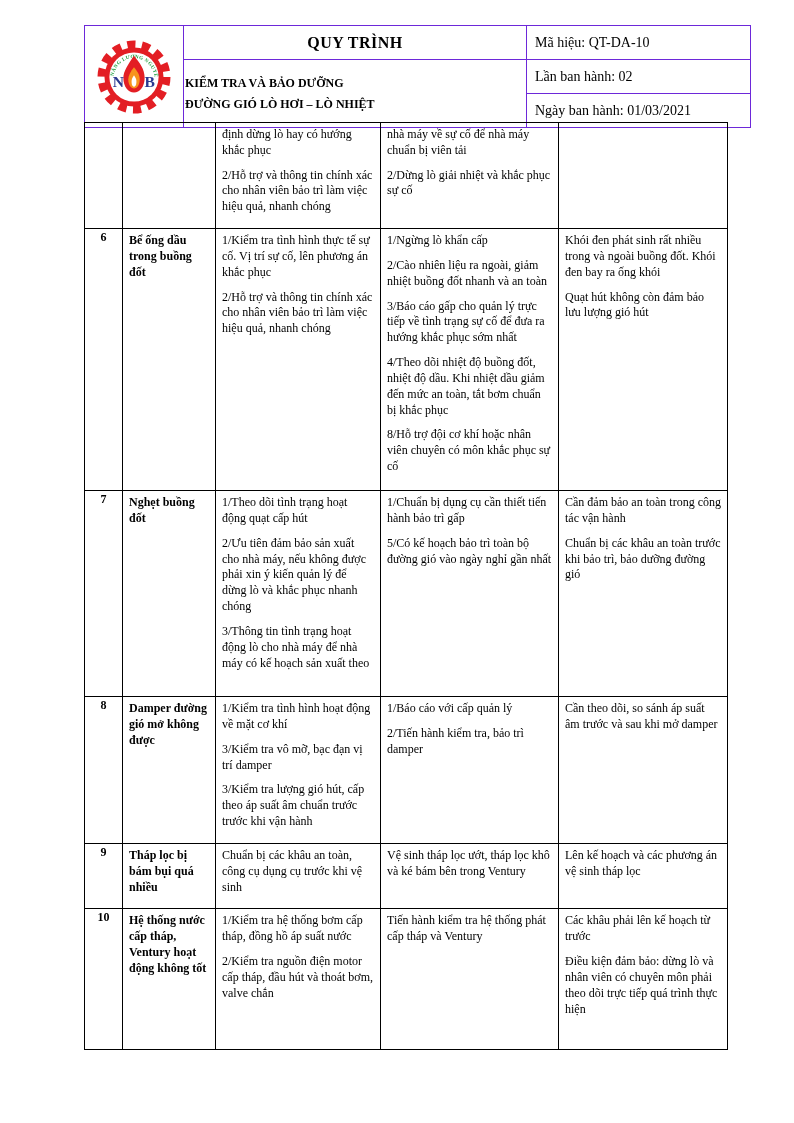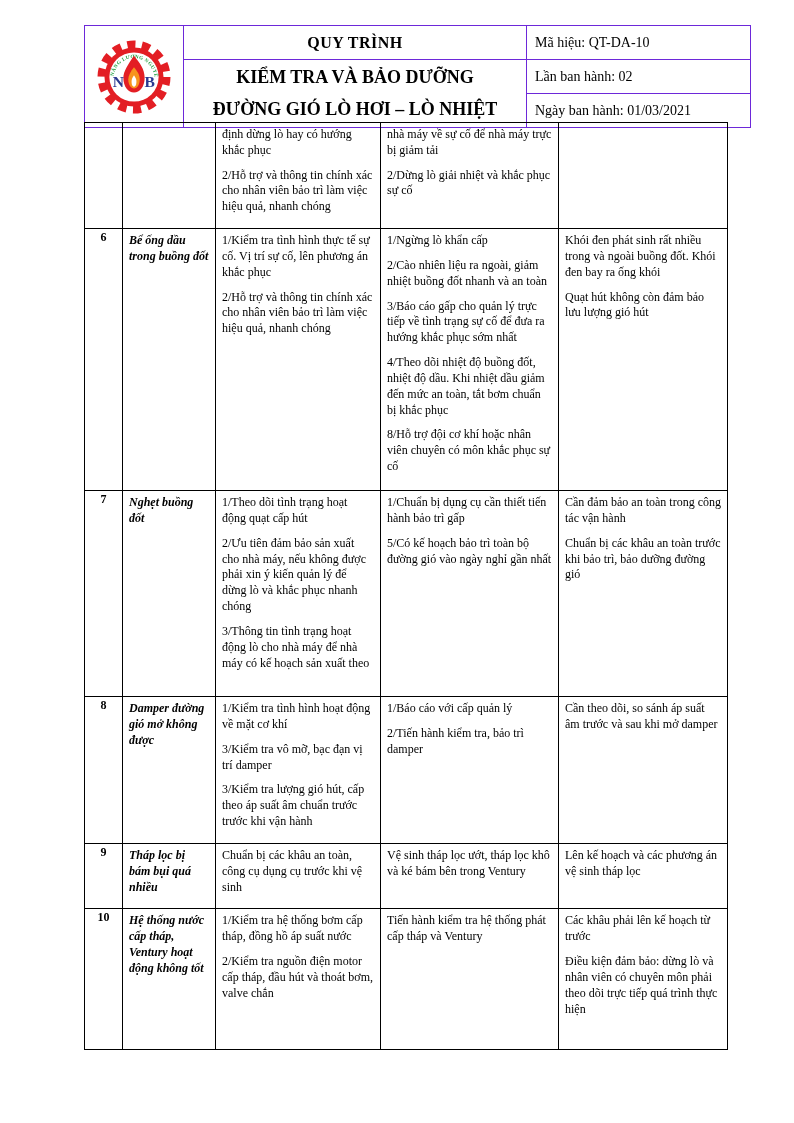--- a/index.html
+++ b/index.html
@@ -17,22 +17,22 @@
     position: absolute; left: 84px; top: 25px; width: 643px;
     border-collapse: collapse; table-layout: fixed;
   }
   table.hdr td { border: 1px solid #6d28d9; }
   td.logo-cell { width: 94px; text-align: center; vertical-align: middle; padding: 2px; }
   td.hdr-title {
     width: 340px; text-align: center; vertical-align: middle;
     font-weight: bold; font-size: 16px; height: 29px; letter-spacing: .5px;
   }
   td.hdr-sub {
-    text-align: center; vertical-align: middle;
-    font-weight: bold; font-size: 18px; line-height: 1.75;
+    text-align: left; vertical-align: middle;
+    font-weight: bold; font-size: 12px; line-height: 1.75;
   }
   td.hdr-meta { width: 207px; font-size: 14px; padding: 3px 8px; height: 27px; vertical-align: middle; }
 
   
   table.proc {
     position: absolute; left: 84px; top: 122px; width: 643px;
     border-collapse: collapse; table-layout: fixed;
   }
   table.proc td {
     border: 1px solid #000; vertical-align: top;
@@ -44,21 +44,21 @@
   table.proc tr:nth-child(2) { height: 262px; }
   table.proc tr:nth-child(3) { height: 206px; }
   table.proc tr:nth-child(4) { height: 142px; }
   table.proc tr:nth-child(5) { height: 62px;  }
   table.proc tr:nth-child(6) { height: 141px; }
 
   td.c-no    { text-align: center; font-weight: bold; font-size: 13px; padding-top: 8px; }
   td.c-issue { font-weight: bold; padding-top: 8px; line-height: 1.4; }
   table.proc td p { margin: 4px 0 9px 0; }
   table.proc td p:first-child { margin-top: 3px; }
-  td.c-issue p { margin: 0; font-style: italic; }
+  td.c-issue p { margin: 0; }
 
   svg.logo { display: block; margin: 3px auto; }
 </style>
 </head>
 <body>
 
 <div class="page">
 
   <table class="hdr">
     <tbody>
@@ -113,21 +113,21 @@
         <tr>
           <td class="c-no"></td>
           <td class="c-issue">
             <p></p>
           </td>
           <td>
             <p>định dừng lò hay có hướng khắc phục</p>
             <p>2/Hỗ trợ và thông tin chính xác cho nhân viên bảo trì làm việc hiệu quả, nhanh chóng</p>
           </td>
           <td>
-            <p>nhà máy về sự cố để nhà máy trực bị giảm tải</p>
+            <p>nhà máy về sự cố để nhà máy chuẩn bị viên tải</p>
             <p>2/Dừng lò giải nhiệt và khắc phục sự cố</p>
           </td>
           <td></td>
         </tr>
         <tr>
           <td class="c-no">6</td>
           <td class="c-issue">
             <p>Bể ống dầu trong buồng đốt</p>
           </td>
           <td>

